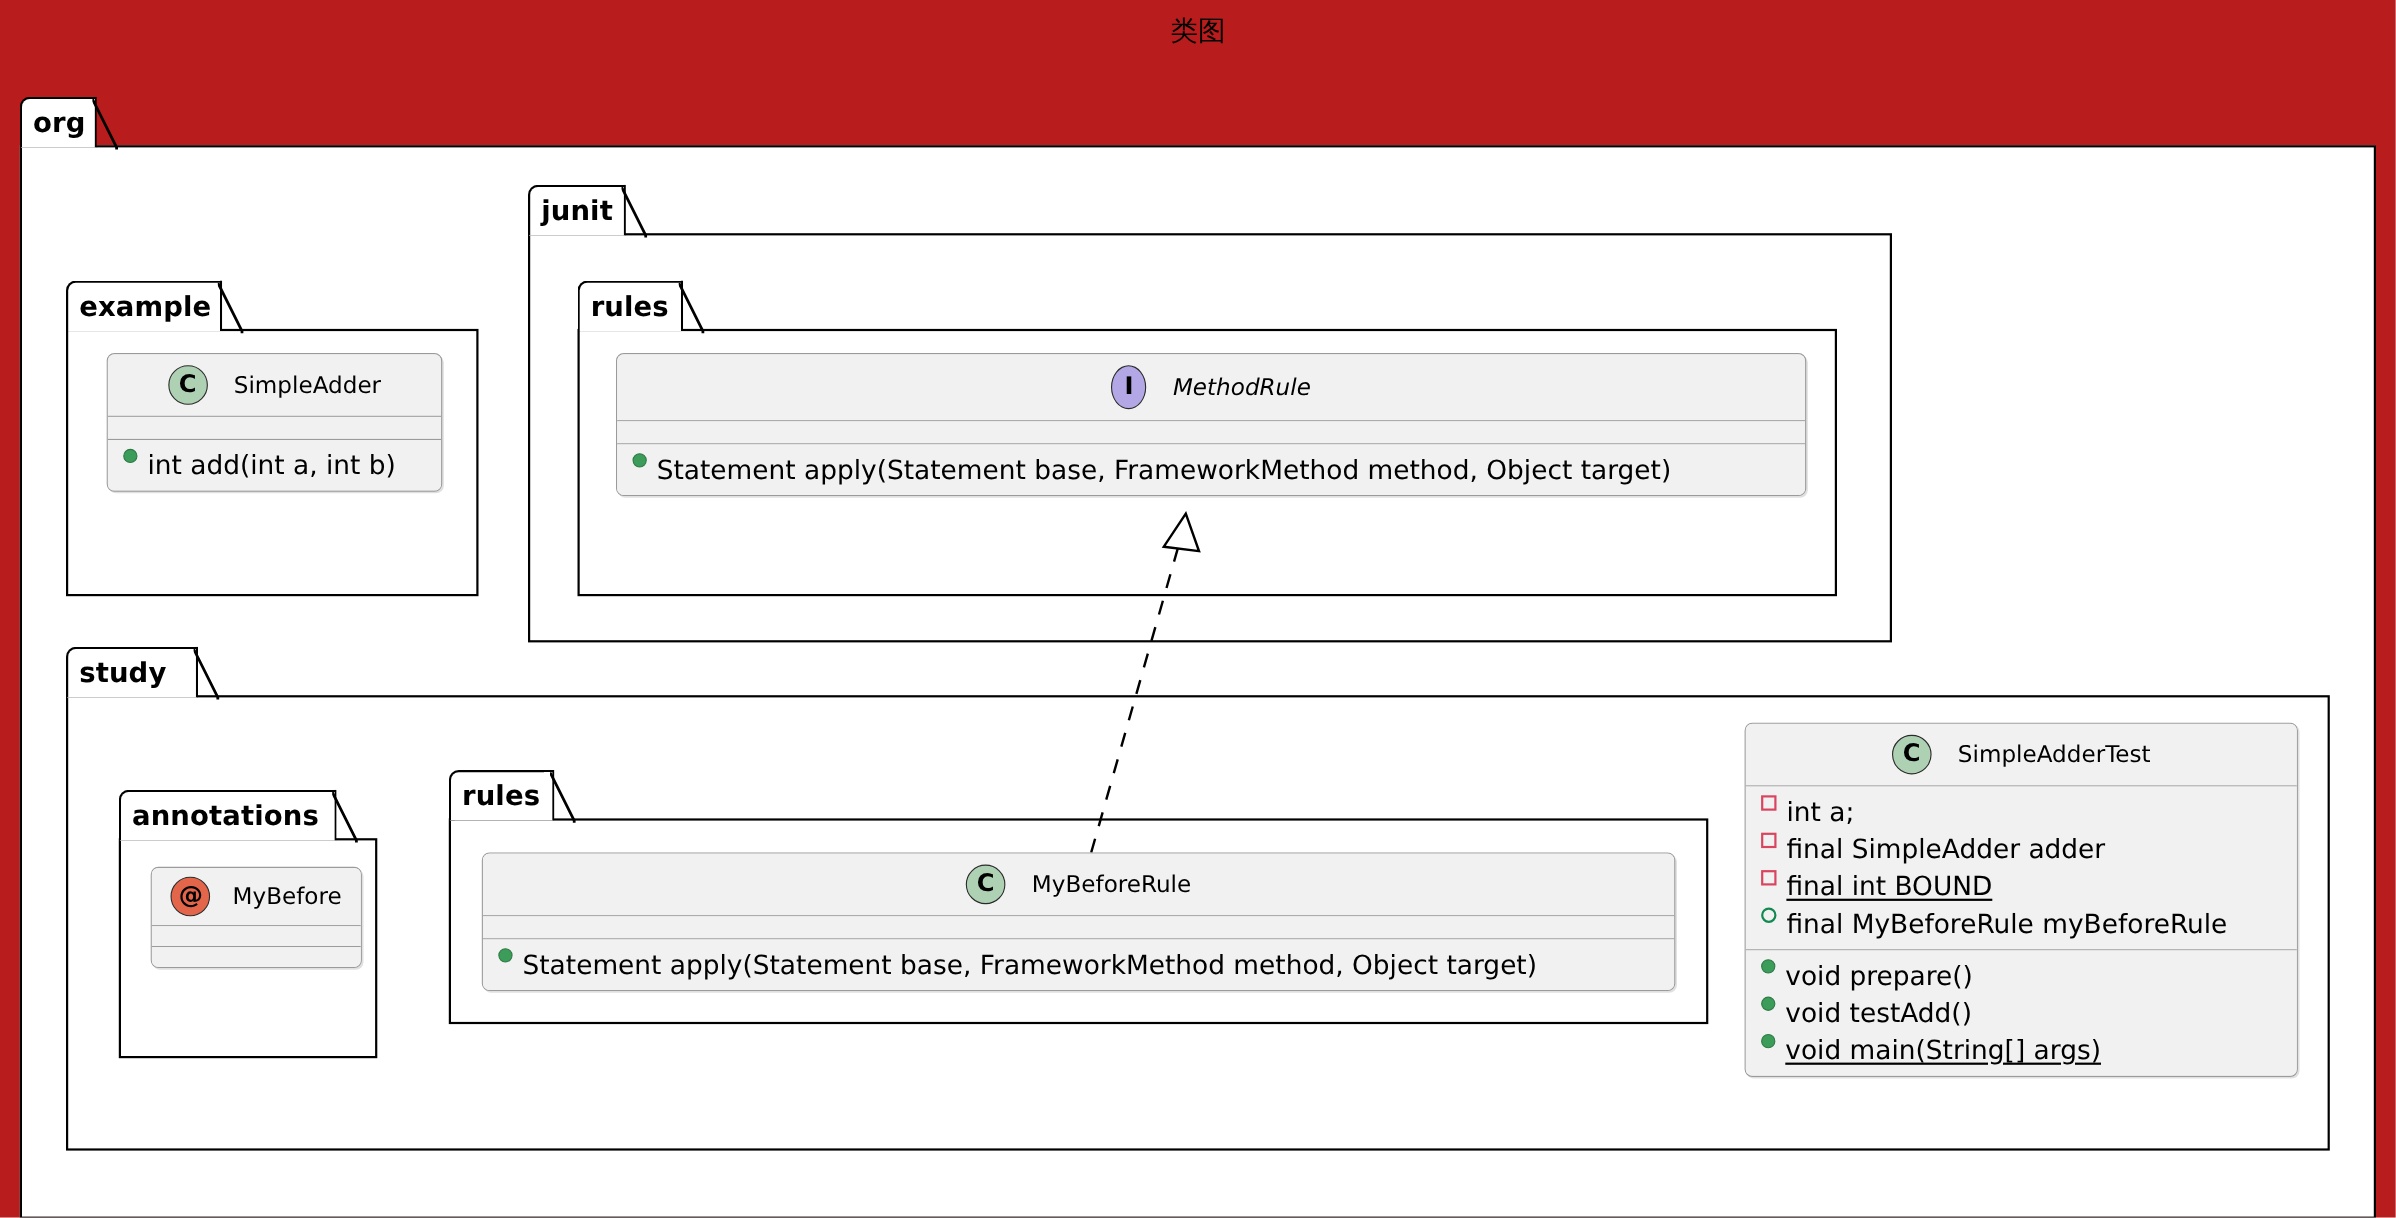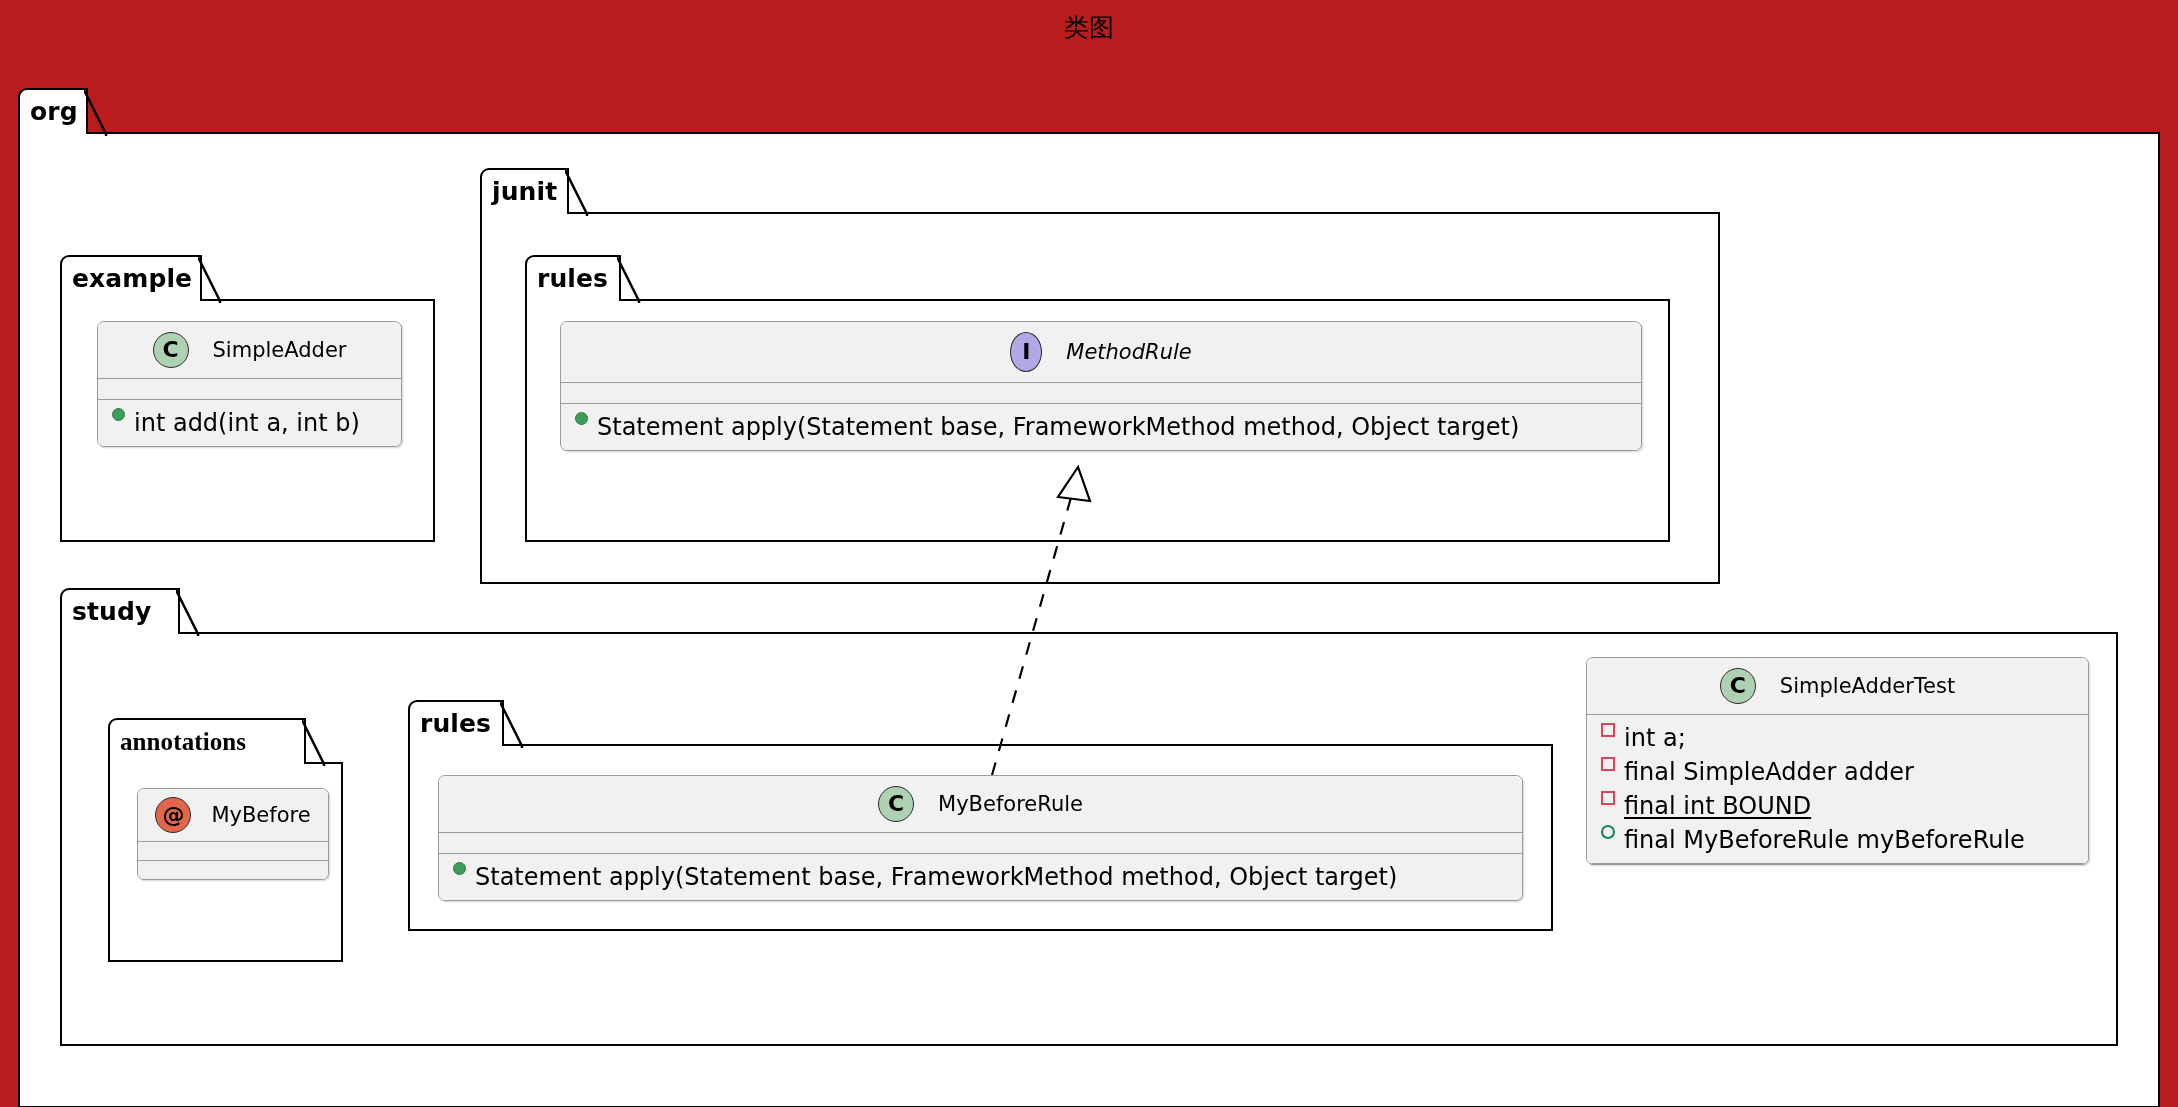--- a/index.html
+++ b/index.html
@@ -260,21 +260,21 @@
       <span class="pkg-tab-slant">
         <svg width="24" height="48" viewBox="0 0 24 48">
             <path d="M0 0 L22 44 L22 46" fill="none" stroke="#000" stroke-width="2.5"></path>
           </svg>
       </span>
     </div>
     <div class="pkg-body" style="top:44px; width:2058px; height:414px;"></div>
   </div>
 
   <div class="pkg" style="left:108px; top:718px;">
-    <div class="pkg-tab" style="width:198px;font-family:Liberation Serif, serif;">
+    <div class="pkg-tab" style="width:198px;">
       <span class="pkg-tab-label">annotations</span>
       <span class="pkg-tab-slant">
         <svg width="24" height="48" viewBox="0 0 24 48">
             <path d="M0 0 L22 44 L22 46" fill="none" stroke="#000" stroke-width="2.5"></path>
           </svg>
       </span>
     </div>
     <div class="pkg-body" style="top:44px; width:235px; height:200px;"></div>
   </div>
 
@@ -374,17 +374,31 @@
       <div class="member">
         <span class="vis private-field"></span>
         <span class="member-text static">final int BOUND</span>
       </div>
       <div class="member">
         <span class="vis package-field"></span>
         <span class="member-text">final MyBeforeRule myBeforeRule</span>
       </div>
     </div>
     <div class="uml-sep"></div>
+    <div class="uml-compartment">
+      <div class="member">
+        <span class="vis public-method"></span>
+        <span class="member-text">void prepare()</span>
+      </div>
+      <div class="member">
+        <span class="vis public-method"></span>
+        <span class="member-text">void testAdd()</span>
+      </div>
+      <div class="member">
+        <span class="vis public-method"></span>
+        <span class="member-text static">void main(String[] args)</span>
+      </div>
+    </div>
   </div>
 
   <div class="watermark" style="left:1862px; top:1054px;">掘金技术社区 @ 金银铜铁</div>
 
 </div>
 
 </body></html>

